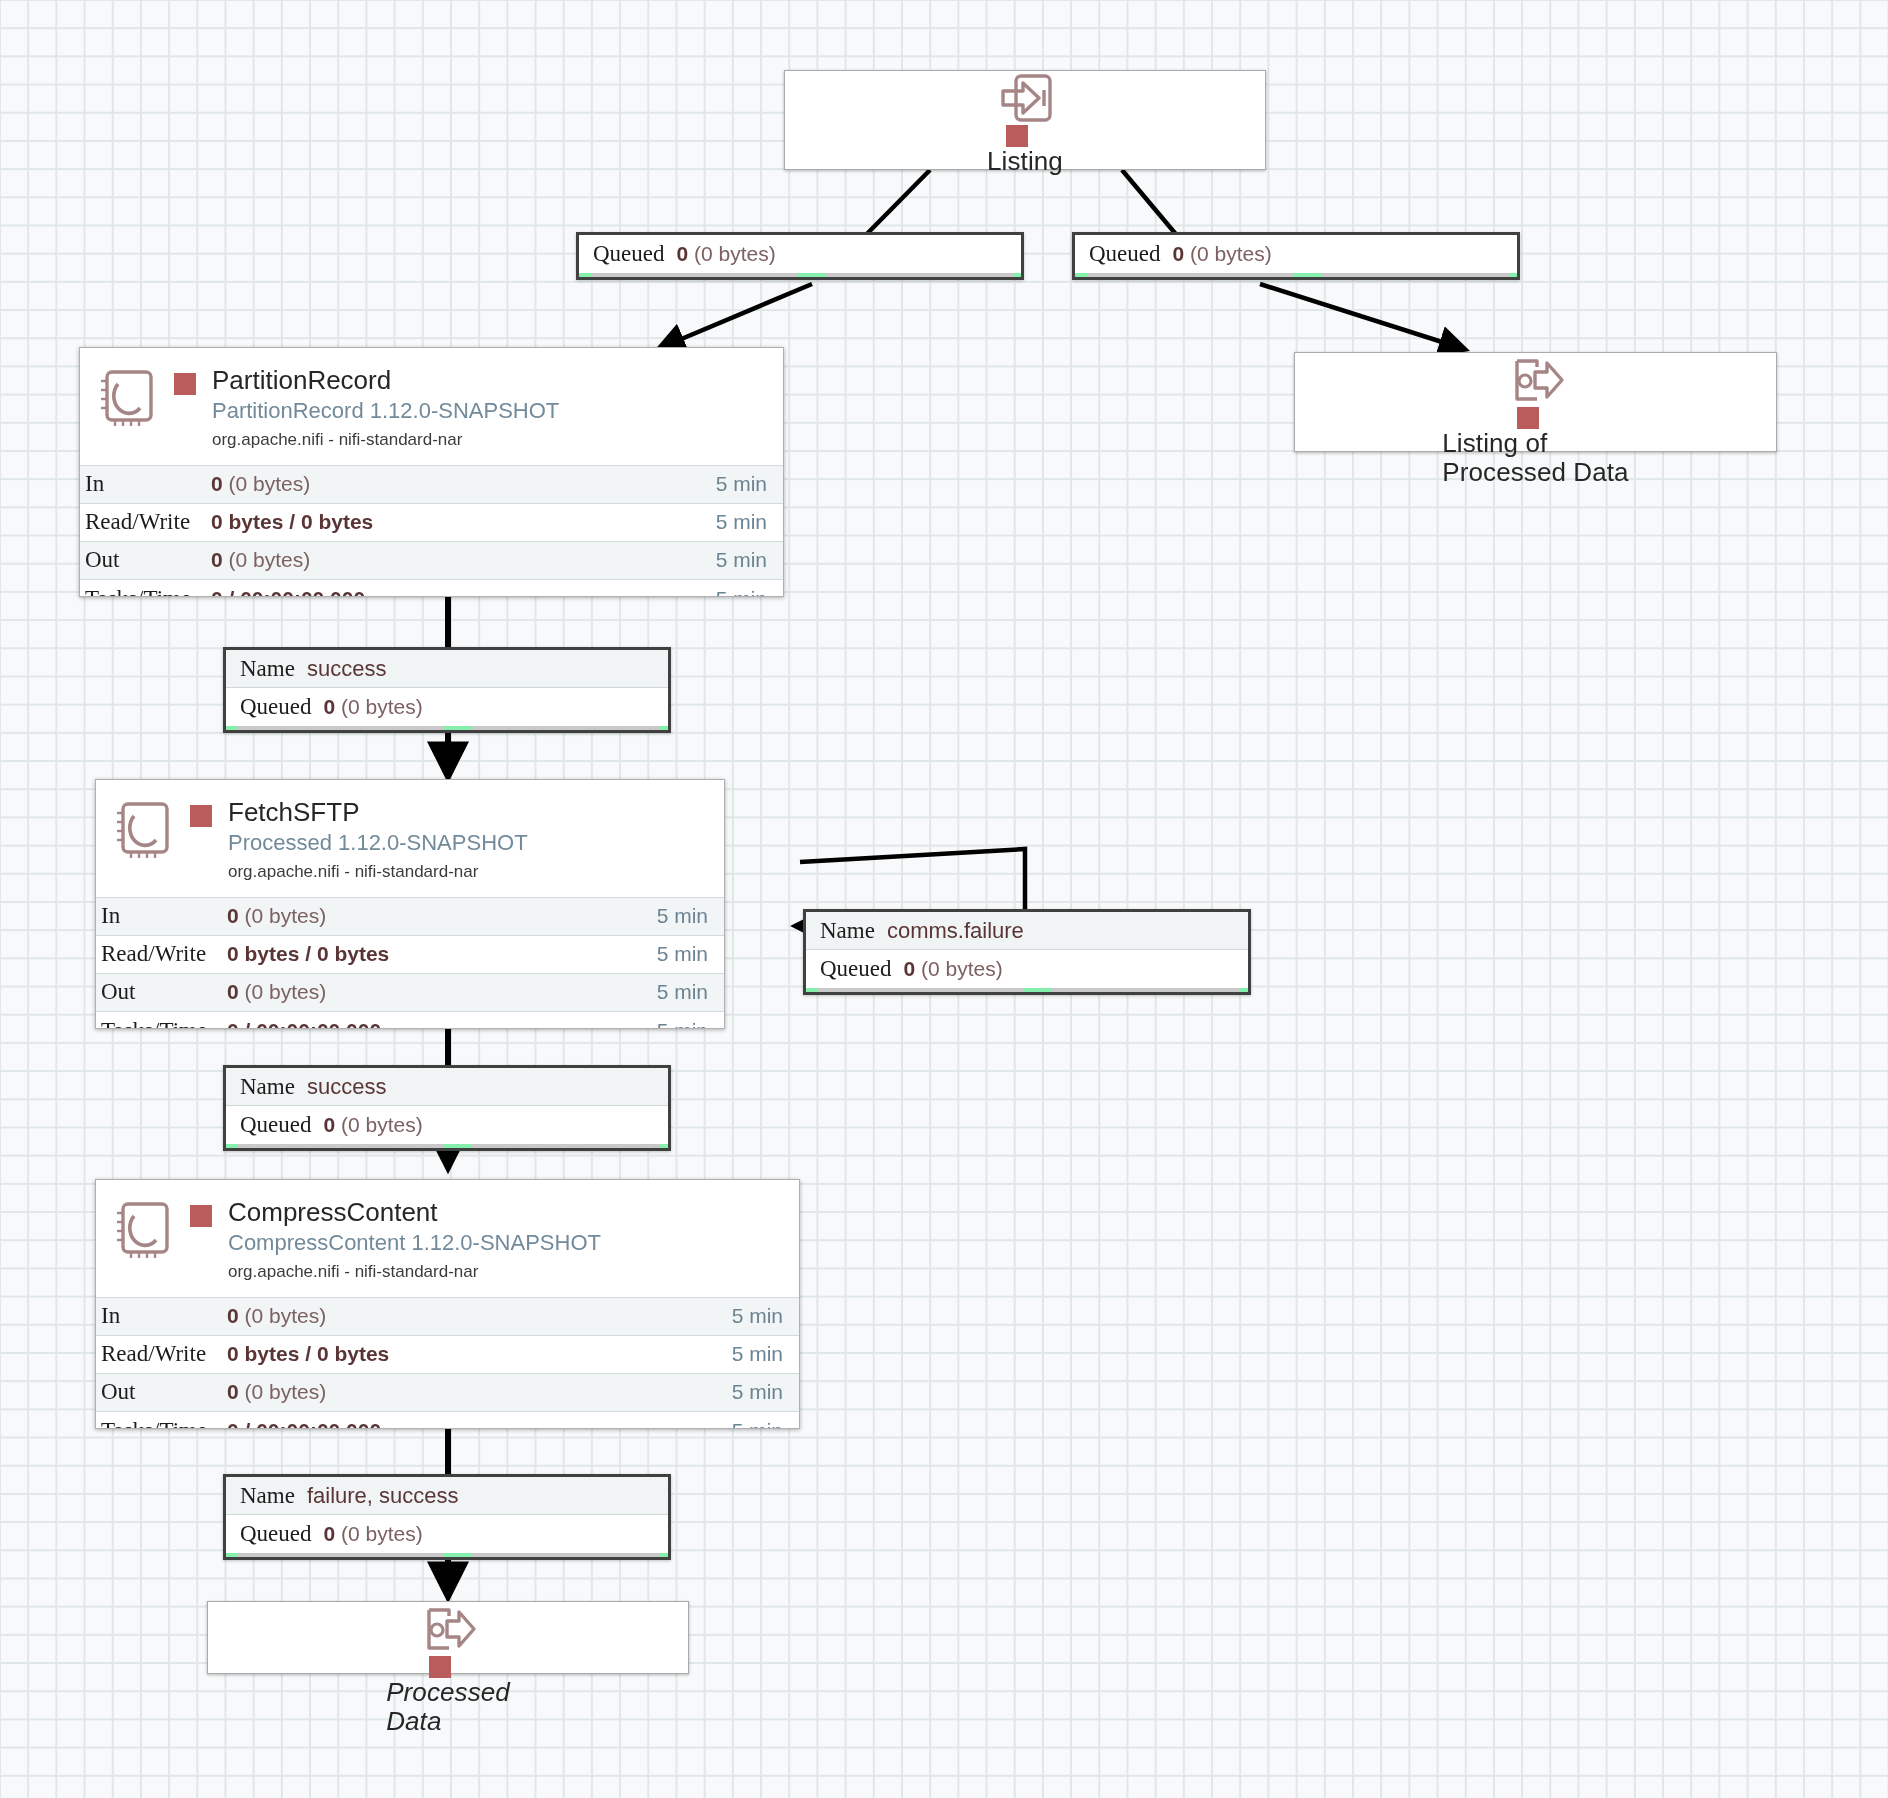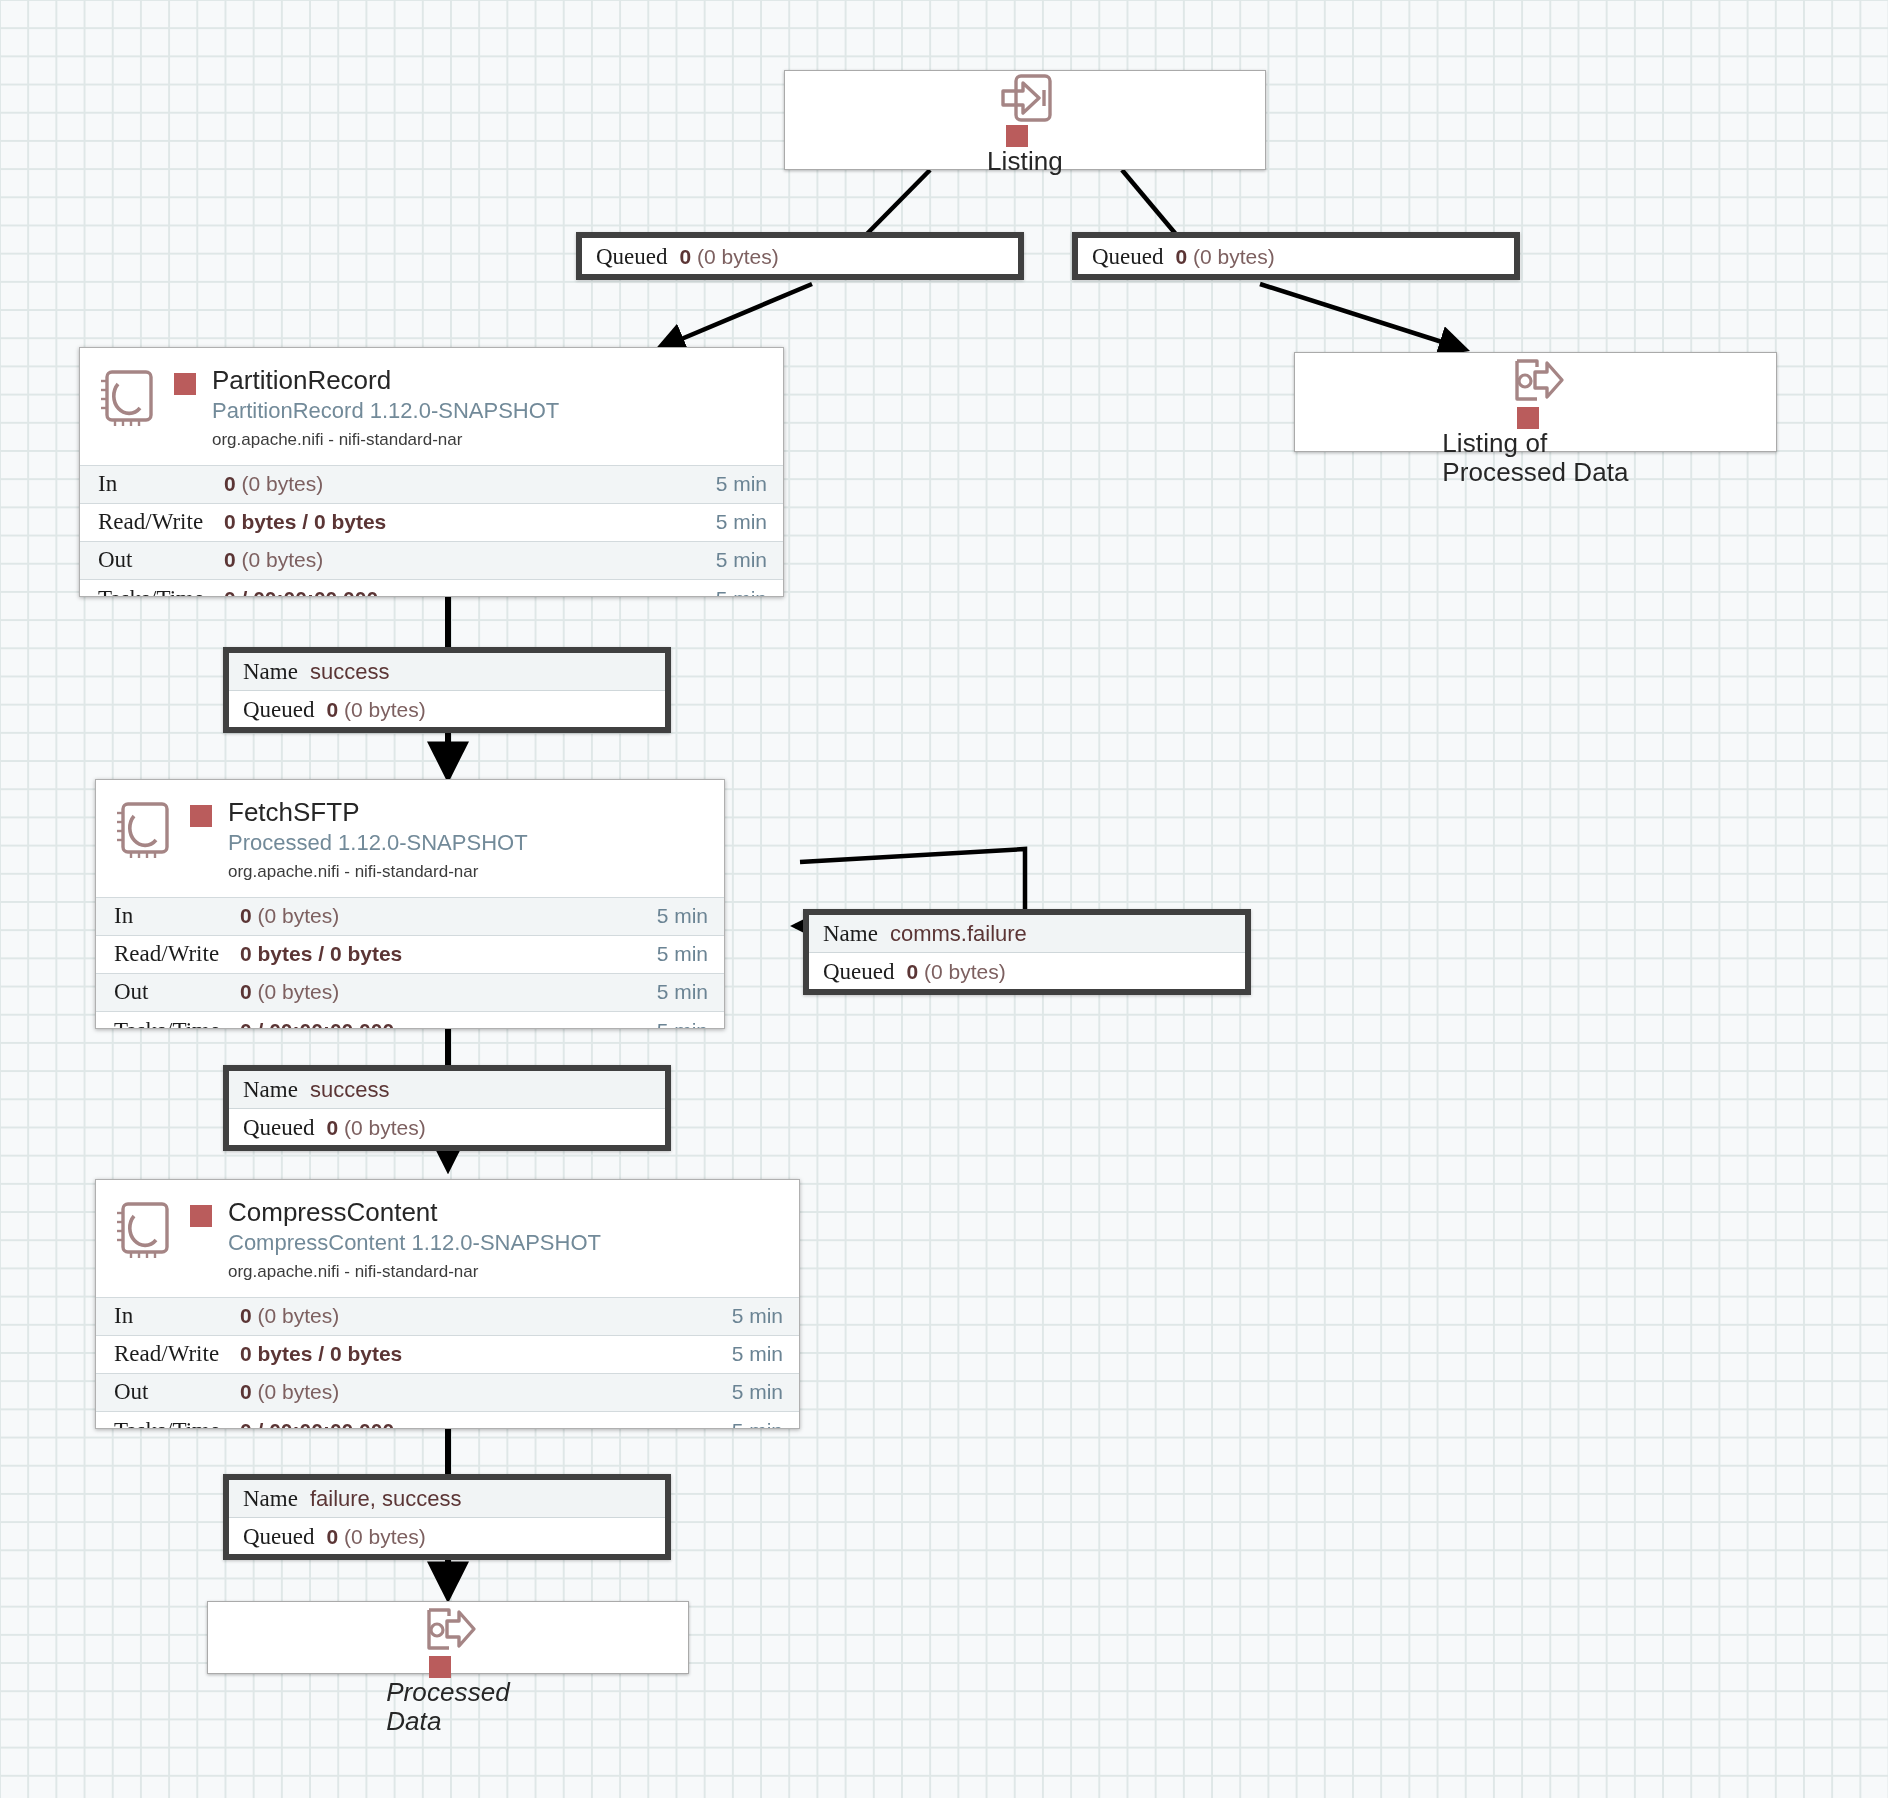--- a/index.html
+++ b/index.html
@@ -55,21 +55,21 @@
   .proc-head .status-sq { flex: 0 0 auto; width: 22px; height: 22px; background: #ba5c5c; margin: 7px 16px 0 0; }
   .proc-titles { display: flex; flex-direction: column; min-width: 0; }
   .proc-name { font-size: 26px; color: #262626; line-height: 1.08; }
   .proc-type { font-size: 22px; color: #728a99; line-height: 1.3; margin-top: 3px; }
   .proc-bundle { font-size: 17px; color: #3c3c3c; line-height: 1.3; margin-top: 3px; }
 
   .stats { border-top: 1px solid #d3dadd; }
   .stat-row {
     display: flex; align-items: center;
     height: 38px;
-    padding: 0 16px 0 18px;
+    padding: 0 16px 0 5px;
     border-bottom: 1px solid #d3dadd;
     font-size: 21px;
   }
   .stat-row:last-child { border-bottom: none; }
   .stat-row.alt { background: #f2f5f6; }
   .stat-row.plain { background: #ffffff; }
   .stat-label {
     flex: 0 0 126px;
     font-family: "Liberation Serif", serif;
     color: #1c1c1c;
@@ -77,21 +77,21 @@
   }
   .stat-value { flex: 1 1 auto; color: #5b3535; font-family: "Liberation Sans", sans-serif; }
   .stat-value b { font-weight: bold; color: #5b3535; }
   .stat-value .dim { color: #7d6060; font-weight: normal; }
   .stat-time { flex: 0 0 auto; color: #6b8494; font-size: 21px; }
 
   
   .conn {
     position: absolute;
     background: #86efac;
-    border: 6px solid #404040;
+    border: 3px solid #404040;
     box-shadow: 0 1px 3px rgba(0,0,0,0.22);
     z-index: 4;
     overflow: hidden;
   }
   .conn-row {
     display: flex; align-items: center;
     height: 38px; padding: 0 14px 0 14px;
     font-size: 21px;
   }
   .conn-row.name { background: #f1f4f5; border-bottom: 1px solid #cfd7da; }

